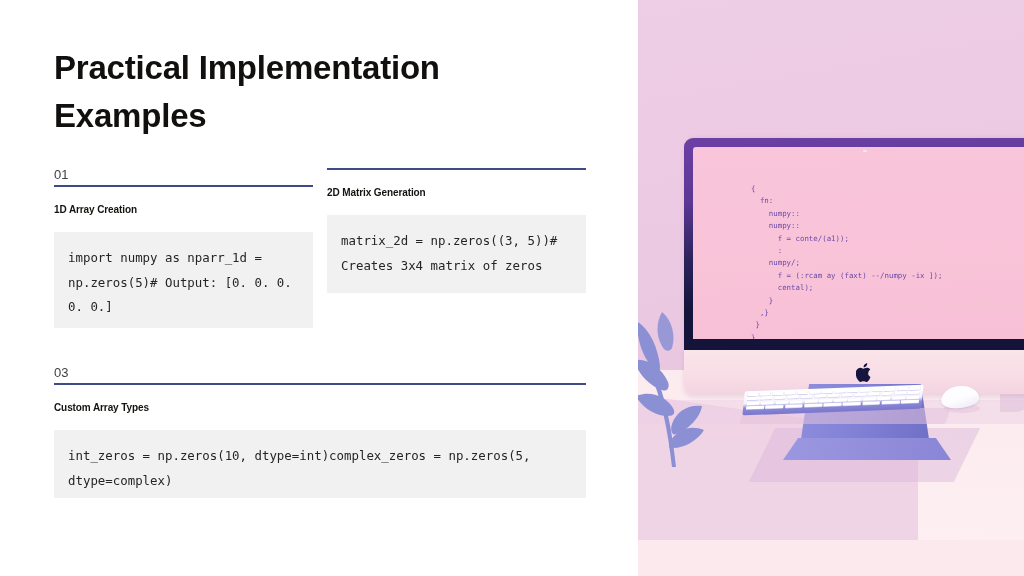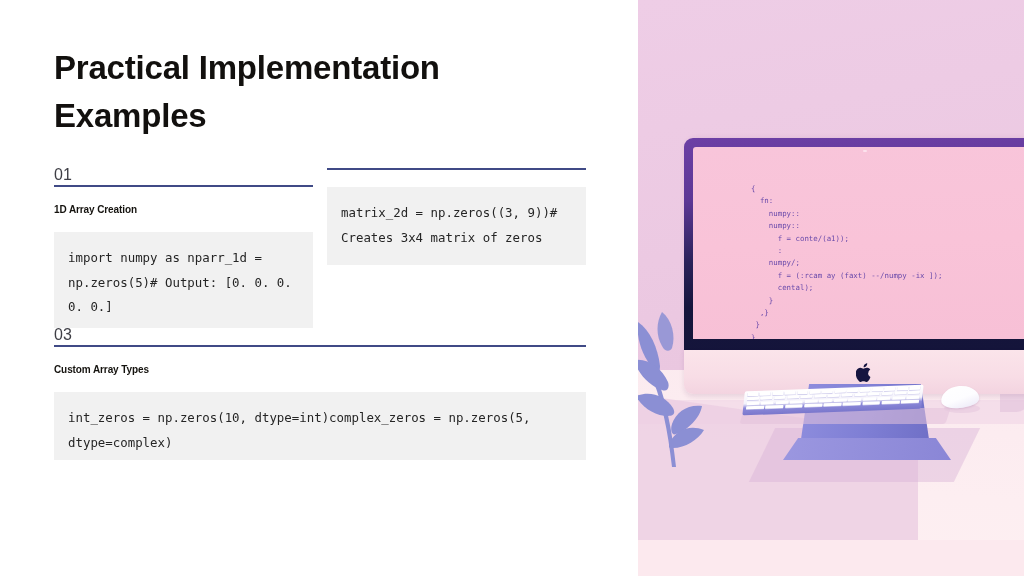--- a/index.html
+++ b/index.html
@@ -54,21 +54,21 @@
     display: flex;
     gap: 14px;
   }
   .section {
     position: relative;
   }
   .section.half { width: 259px; }
   .section.full { width: 532px; }
 
   .sec-number {
-    font-size: 16px;
+    font-size: 13px;
     line-height: 14px;
     color: #3f3f46;
     font-weight: normal;
     padding-bottom: 3px;
   }
   .sec-rule {
     height: 2px;
     background: #404a86;
     width: 100%;
   }
@@ -88,21 +88,21 @@
     font-size: 12.4px;
     line-height: 24.5px;
     color: #252525;
     white-space: pre-wrap;
     word-break: break-word;
   }
   .code-box.h-a { height: 96px; overflow: visible; }
   .code-box.h-b { height: 78px; overflow: visible; }
   .code-box.h-c { height: 68px; overflow: visible; }
 
-  .row-2 { }
+  .row-2 { margin-top: 38px; }
 
   
   .illus-panel {
     position: relative;
     width: 386px;
     height: 576px;
     overflow: hidden;
     background: #eccfe6;
   }
   .wall {
@@ -300,21 +300,22 @@
 
         <div class="section half">
           <div class="sec-number">01</div>
           <div class="sec-rule"></div>
           <div class="sec-heading">1D Array Creation</div>
           <div class="code-box h-a">import numpy as nparr_1d = np.zeros(5)# Output: [0. 0. 0. 0. 0.]</div>
         </div>
 
         <div class="section half">
           <div class="sec-rule"></div>
-          <div class="code-box h-b">matrix_2d = np.zeros((3, 9))# Creates 3x4 matrix of zeros</div>
+          <div class="sec-heading">2D Matrix Generation</div>
+          <div class="code-box h-b">matrix_2d = np.zeros((3, 5))# Creates 3x4 matrix of zeros</div>
         </div>
 
       </div>
 
       <div class="row row-2">
         <div class="section full">
           <div class="sec-number">03</div>
           <div class="sec-rule"></div>
           <div class="sec-heading">Custom Array Types</div>
           <div class="code-box h-c">int_zeros = np.zeros(10, dtype=int)complex_zeros = np.zeros(5, dtype=complex)</div>

